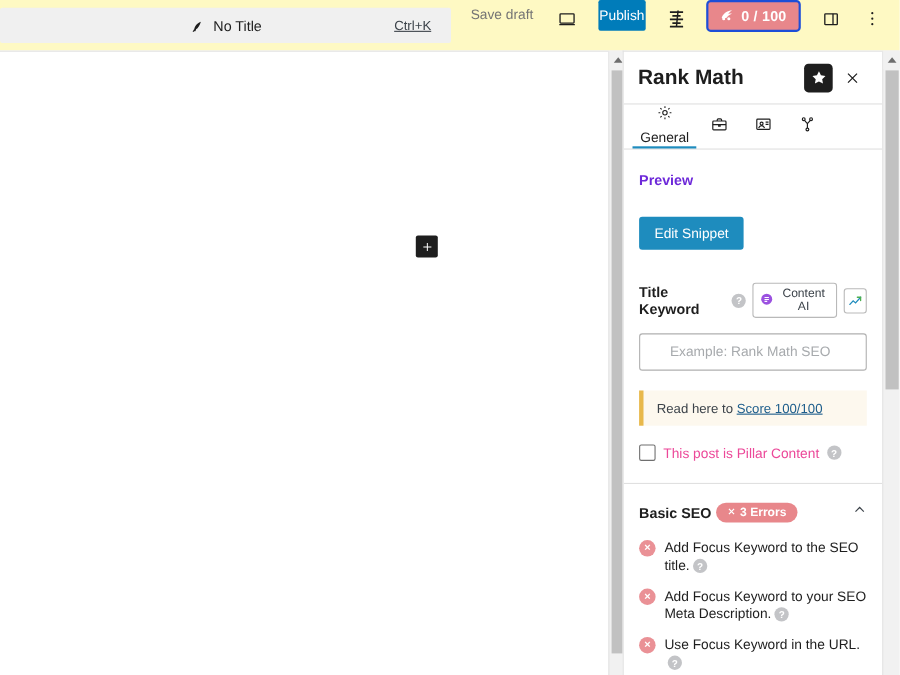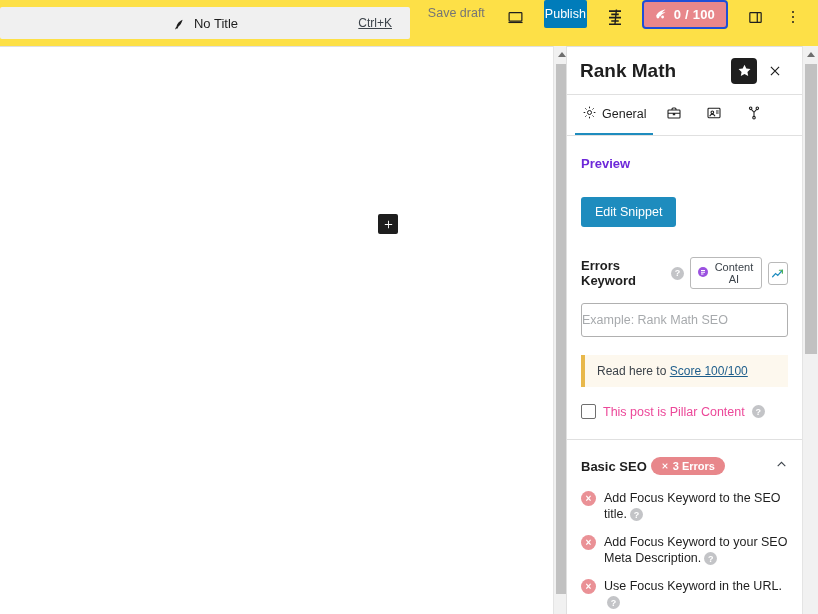--- a/index.html
+++ b/index.html
@@ -7,21 +7,21 @@
     width: 818px; height: 614px;
     font-family: "Liberation Sans", sans-serif;
     background: #ffffff;
     overflow: hidden;
   }
   #app { position: relative; width: 818px; height: 614px; }
 
   
   .topbar {
     position: absolute; left: 0; top: 0; width: 818px; height: 46px;
-    background: #fde047; display: flex; align-items: center;
+    background: #fef9c3; display: flex; align-items: center;
   }
   .title-field {
     position: absolute; left: 0; top: 7px; width: 410px; height: 32px;
     background: #f0f0f0; border-radius: 2px;
     display: flex; align-items: center; justify-content: center;
   }
   .title-inner { display: flex; align-items: center; gap: 7px; }
   .title-text { font-size: 13px; color: #1e1e1e; }
   .title-shortcut {
     position: absolute; right: 18px; top: 50%; transform: translateY(-50%);
@@ -111,21 +111,21 @@
 
   .tabs {
     display: flex; align-items: center; height: 41px; padding: 0 8px;
     border-bottom: 1px solid #e0e0e0; gap: 2px;
   }
   .tab {
     display: flex; align-items: center; gap: 5px; height: 40px;
     padding: 0 7px; cursor: pointer; border-bottom: 2px solid transparent;
     font-size: 12.5px; color: #1e1e1e;
   }
-  .tab.active { border-bottom-color: #1e8cbe; }
+  .tab.active { border-bottom-color: #1e8cbe; flex-direction: column; }
   .tab.icon-only { padding: 0 11px; }
 
   .panel-body { padding: 0 14px; }
   .section-title {
     font-size: 13px; font-weight: bold; color: #6d28d9;
     margin-top: 20px; margin-bottom: 26px;
   }
   .edit-snippet {
     background: #1e8cbe; color: #fff; border: none; border-radius: 3px;
     font-size: 12.5px; padding: 8px 14px; cursor: pointer; margin-bottom: 30px;
@@ -145,21 +145,21 @@
     font-size: 11px; color: #3c434a; cursor: pointer; margin-left: auto;
     font-family: "Liberation Sans", sans-serif;
   }
   .trend-btn {
     width: 23px; height: 23px; border: 1px solid #b9b9b9; border-radius: 3px;
     background: #fff; display: flex; align-items: center;
     justify-content: center; cursor: pointer;
   }
   .fk-input {
     width: 100%; height: 34px; border: 1px solid #b0b0b0; border-radius: 3px;
-    padding: 0 0; font-size: 12.5px; color: #2c3338;
+    padding: 0 27px; font-size: 12.5px; color: #2c3338;
     font-family: "Liberation Sans", sans-serif; background: #fff;
   }
   .fk-input::placeholder { color: #a7aaad; }
 
   .notice {
     margin-top: 18px; background: #fdf8ee; border-left: 4px solid #e8b84b;
     padding: 9px 12px; font-size: 12px; color: #3c434a;
   }
   .notice a { color: #1e5e8c; text-decoration: underline; }
 
@@ -330,21 +330,21 @@
       </div>
     </div>
 
     <div class="panel-body">
 
       <div class="section-title">Preview</div>
 
       <button class="edit-snippet">Edit Snippet</button>
 
       <div class="fk-row">
-        <span class="fk-label">Errors Keyword</span>
+        <span class="fk-label">Title Keyword</span>
         <span class="help">?</span>
         <button class="cai-btn">
           <span>
             <svg width="12" height="12" viewBox="0 0 24 24">
               <circle cx="12" cy="12" r="10" fill="#9b51e0"></circle>
               <path d="M8 8h8v2H8zM8 11.5h8v2H8zM8 15h5v2H8z" fill="#ffffff"></path>
             </svg>
           </span>
           <span>Content AI</span>
         </button>

